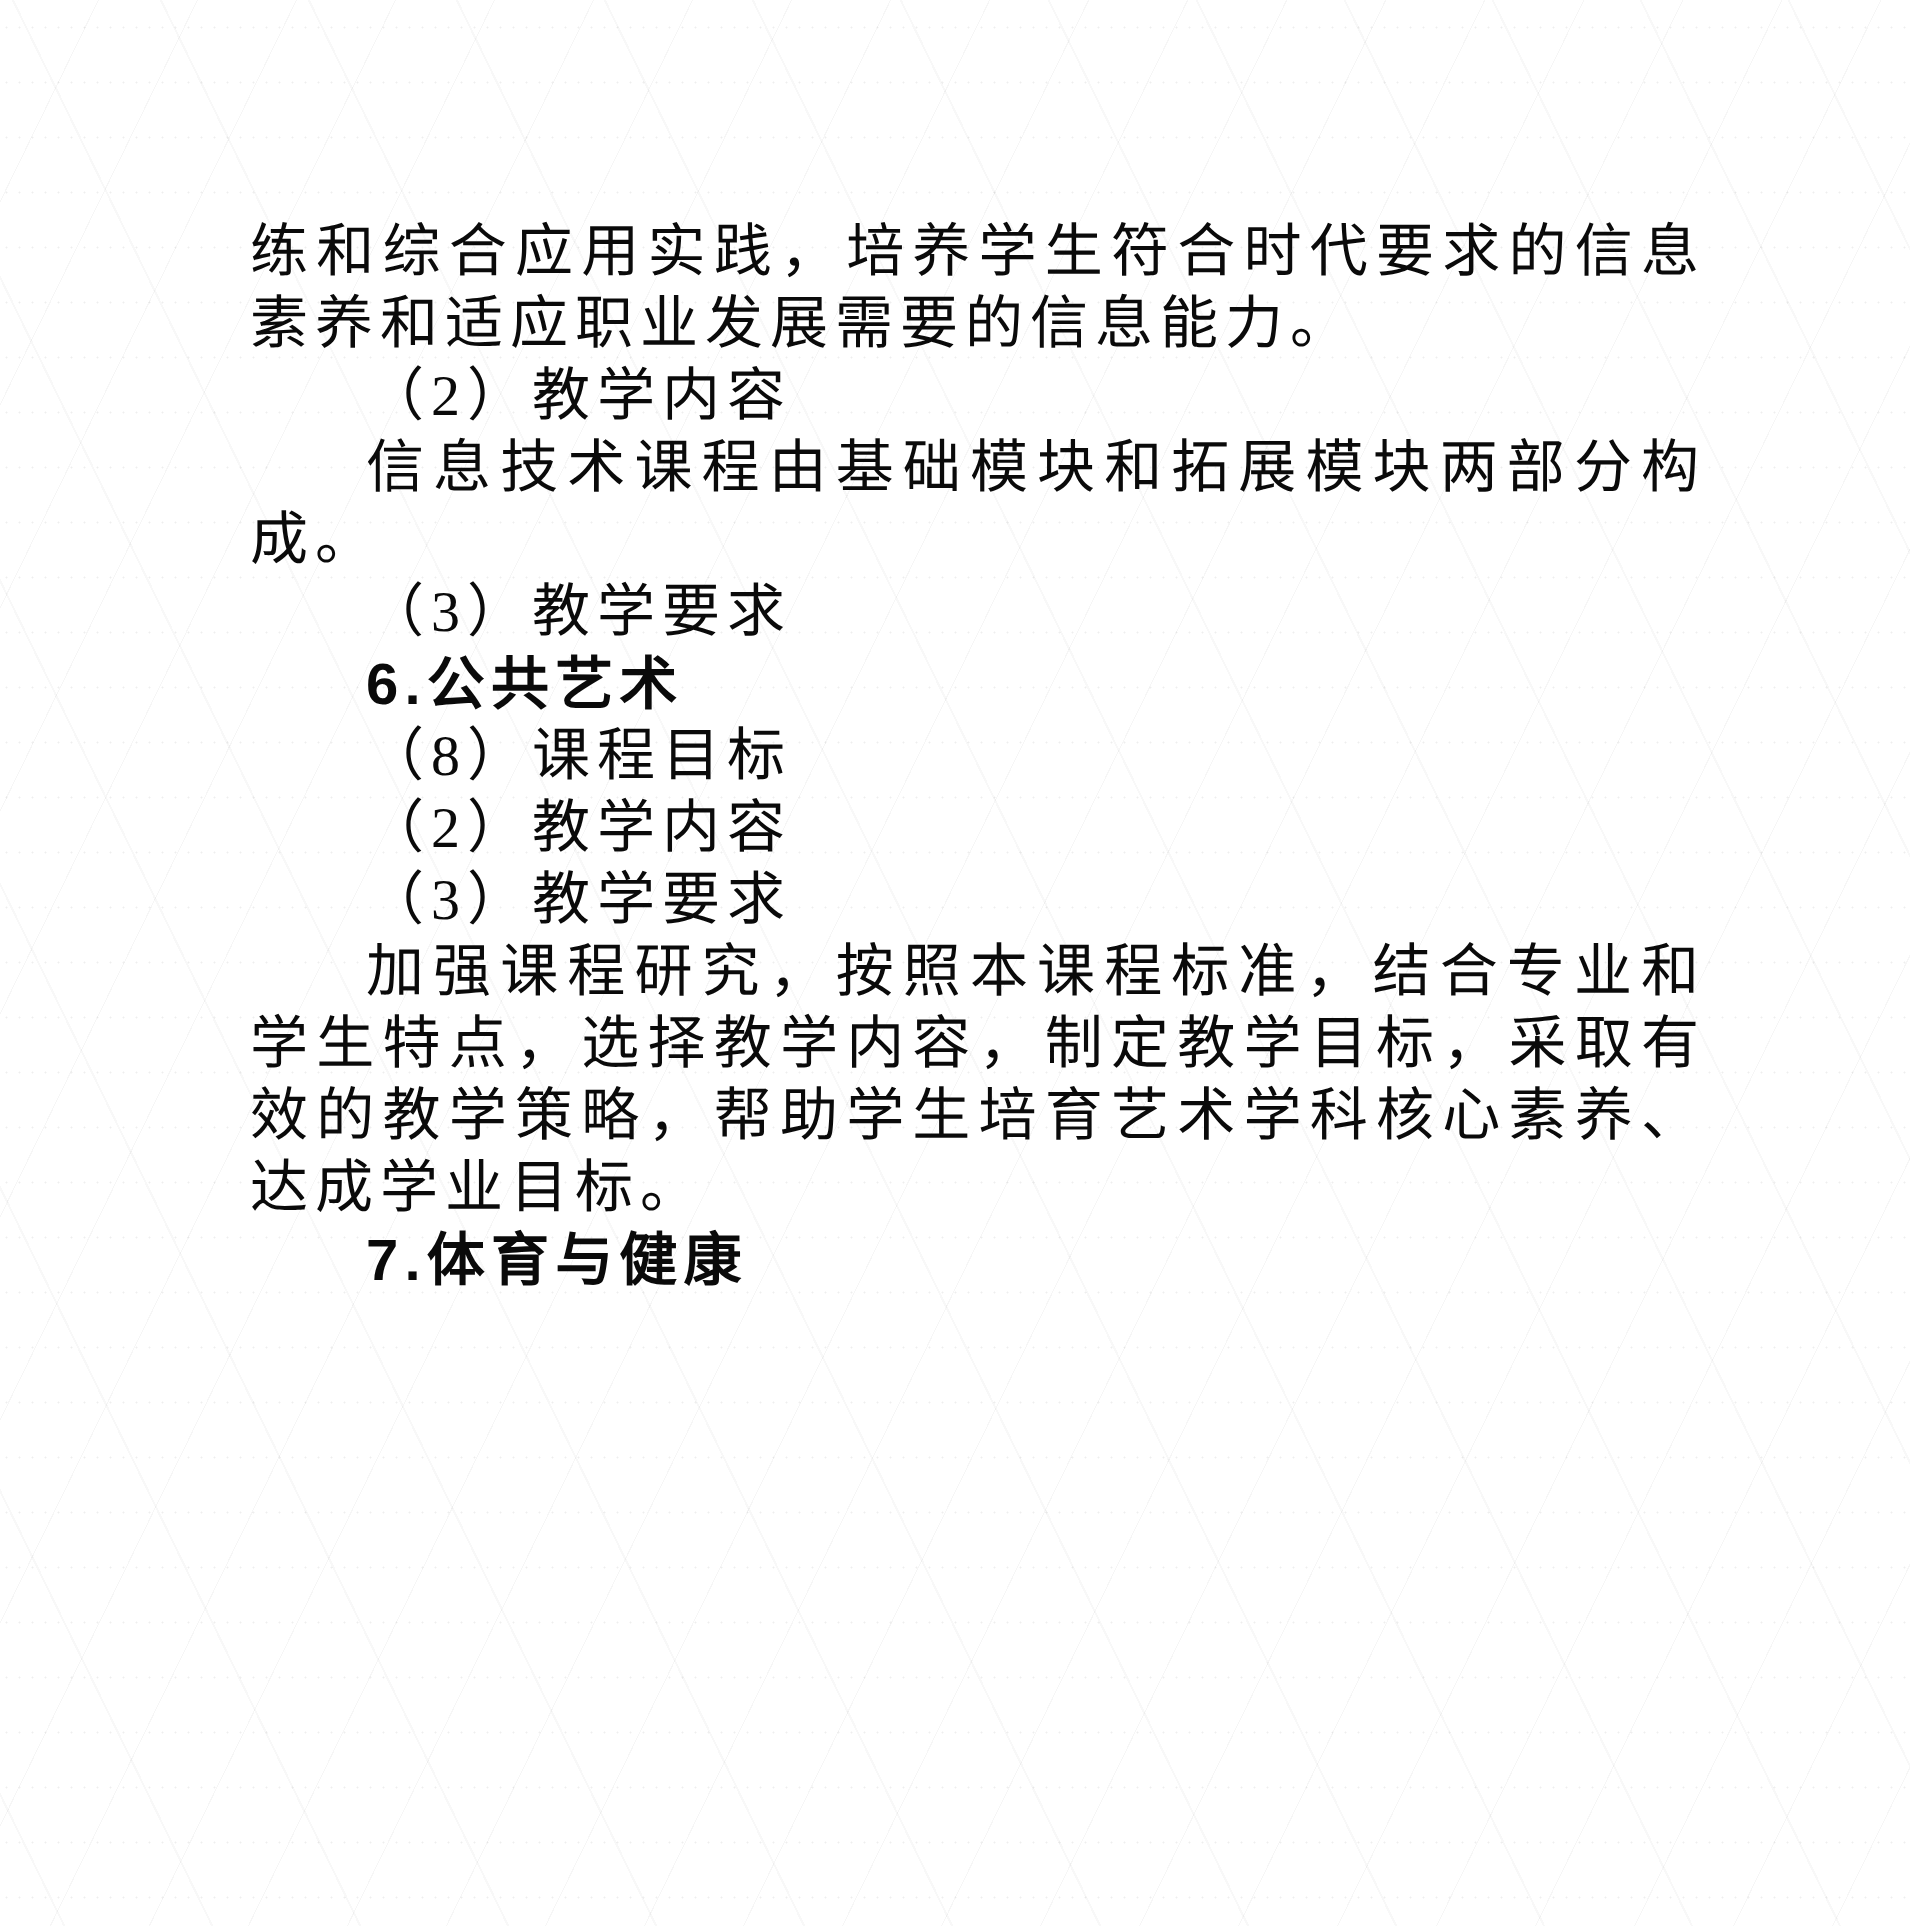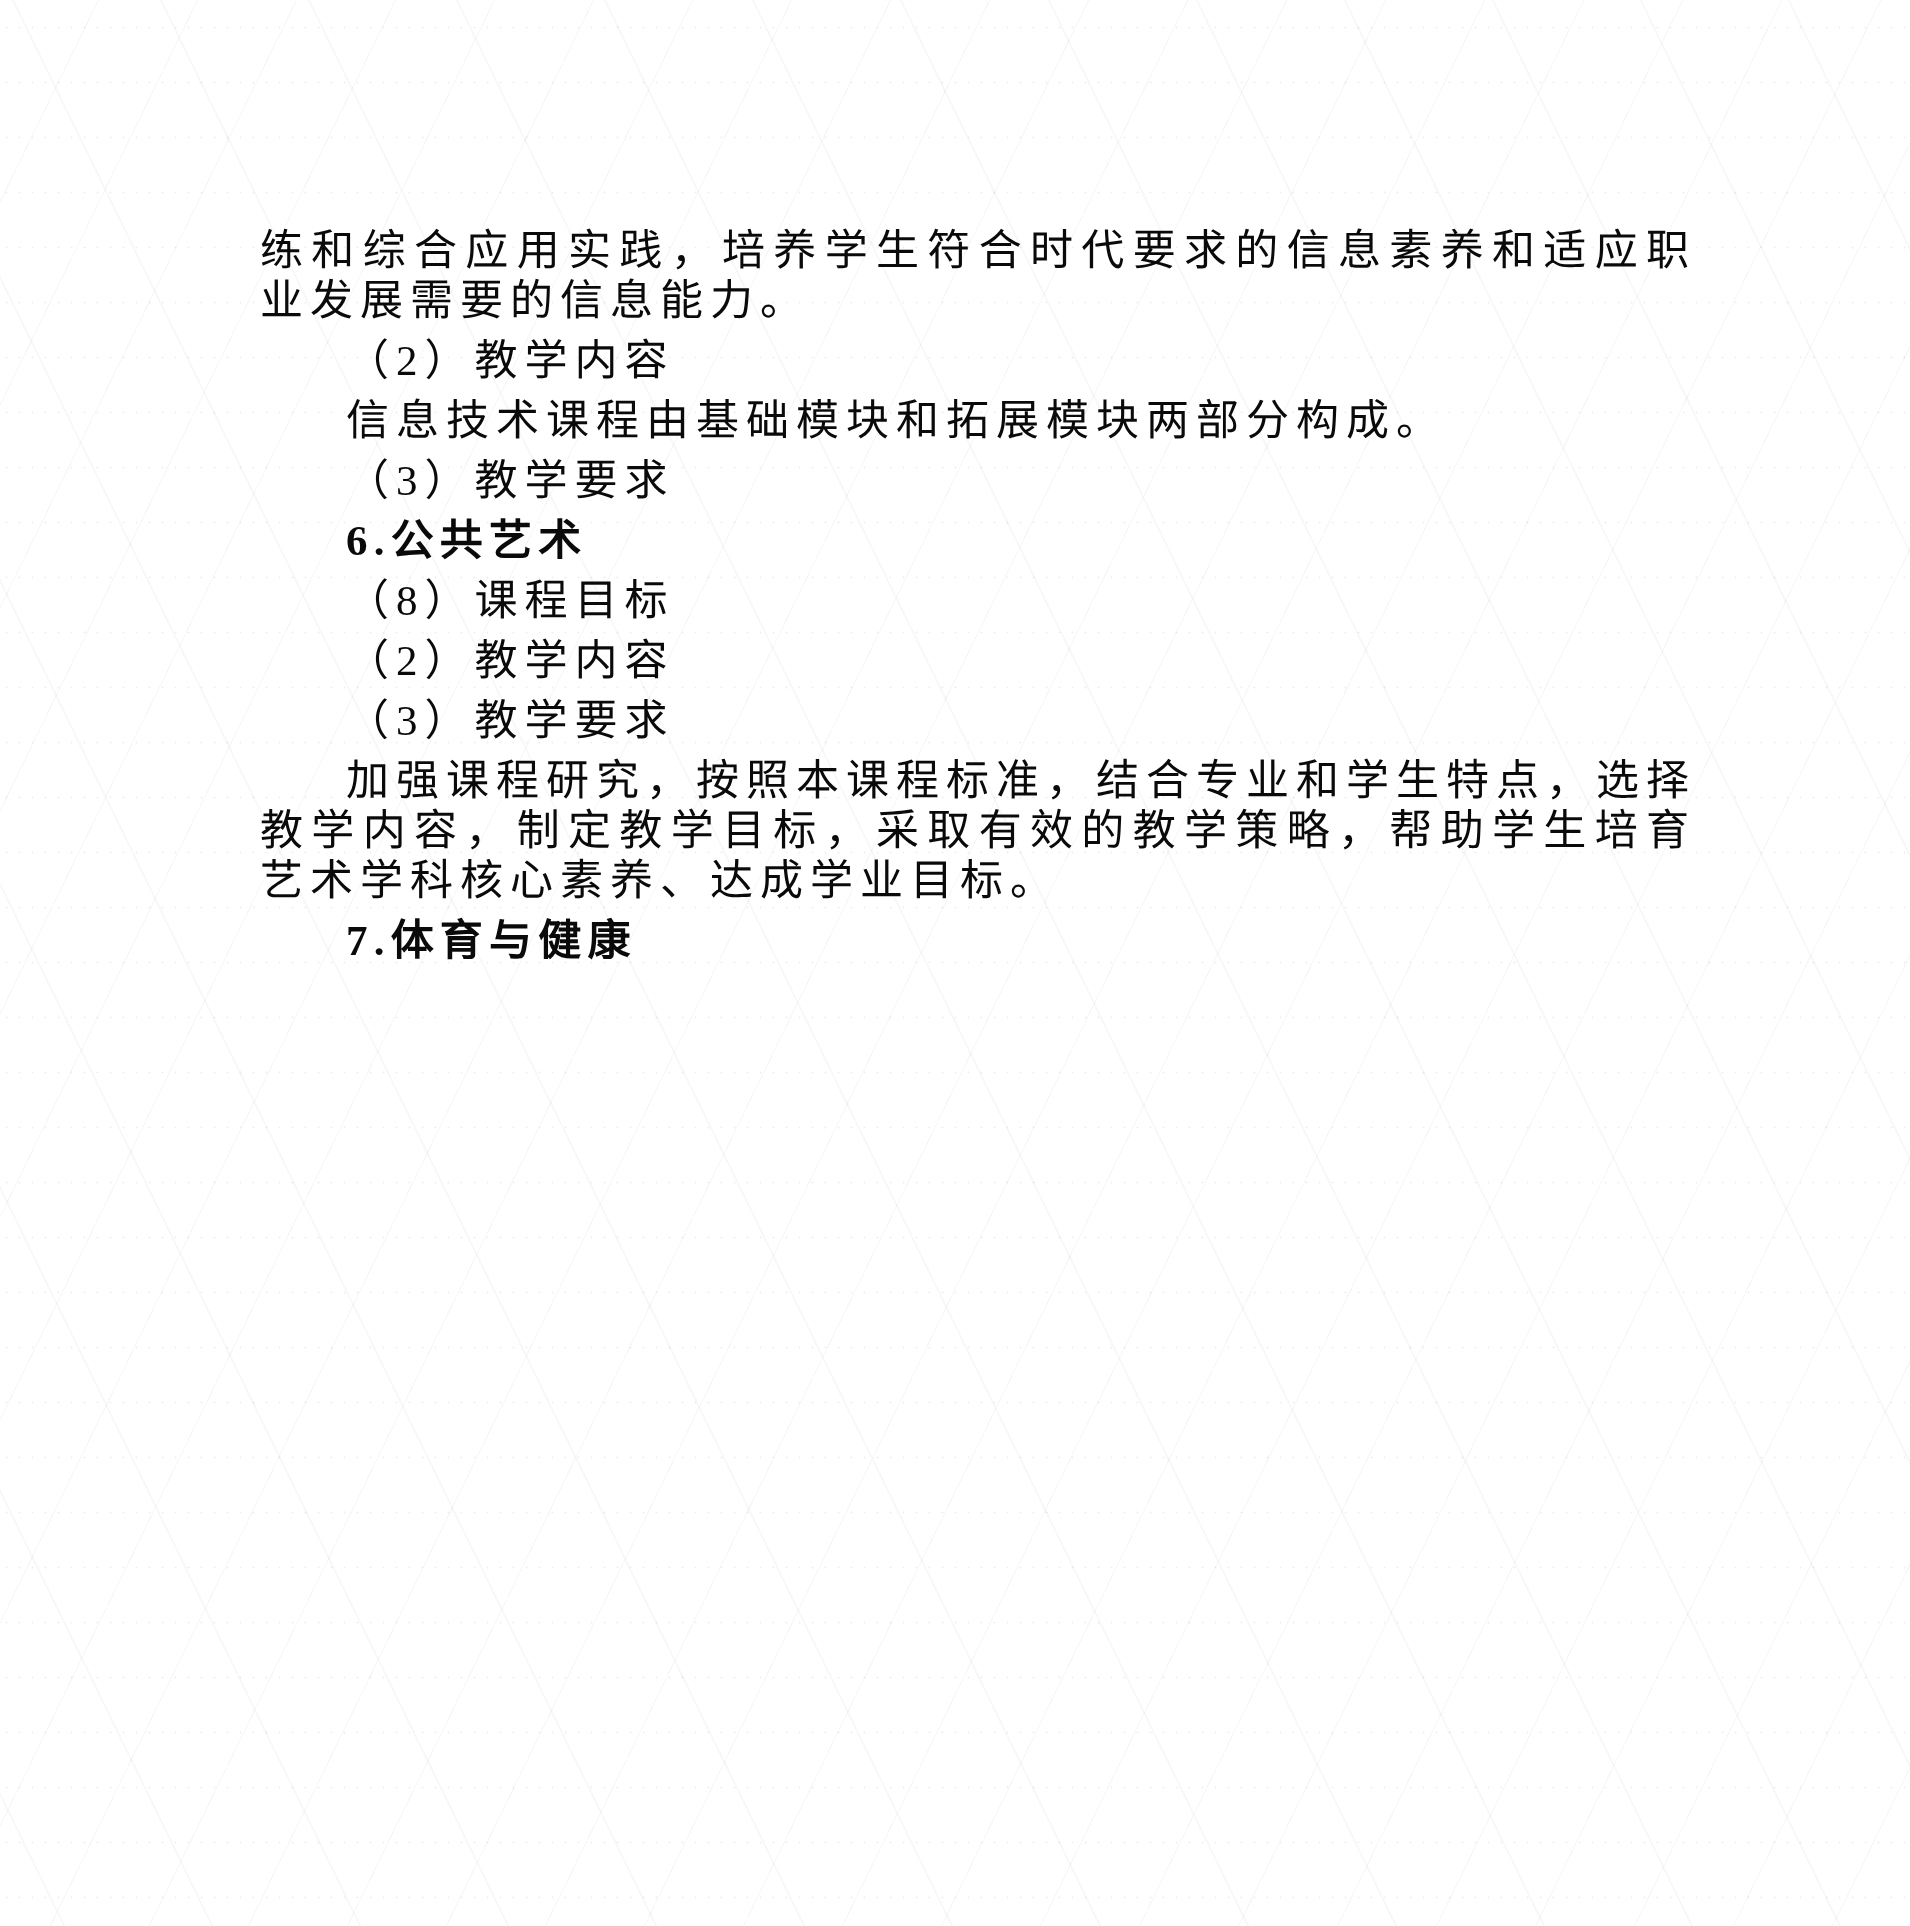--- a/index.html
+++ b/index.html
@@ -29,33 +29,33 @@
     background-size: 13px 55px, auto, auto;
     opacity: 0.85;
   }
   .content {
     position: absolute;
     left: 250px;
     top: 216px;
     width: 1456px;
   }
   .para {
-    margin: 10px;
-    font-size: 43px;
-    line-height: 50px;
+    margin: 0;
+    font-size: 58px;
+    line-height: 72px;
     letter-spacing: 7px;
     text-align: justify;
     text-justify: inter-ideograph;
   }
   .indent {
     text-indent: 2em;
   }
   .heading {
     font-weight: 700;
-    font-family: Liberation Serif, serif;
+    font-family: Liberation Sans, sans-serif;
     text-indent: 2em;
     letter-spacing: 6.2px;
   }
 </style>
 </head>
 <body>
 
 <div class="page">
   <div class="content">
     <p class="para">练和综合应用实践，培养学生符合时代要求的信息素养和适应职业发展需要的信息能力。</p>

